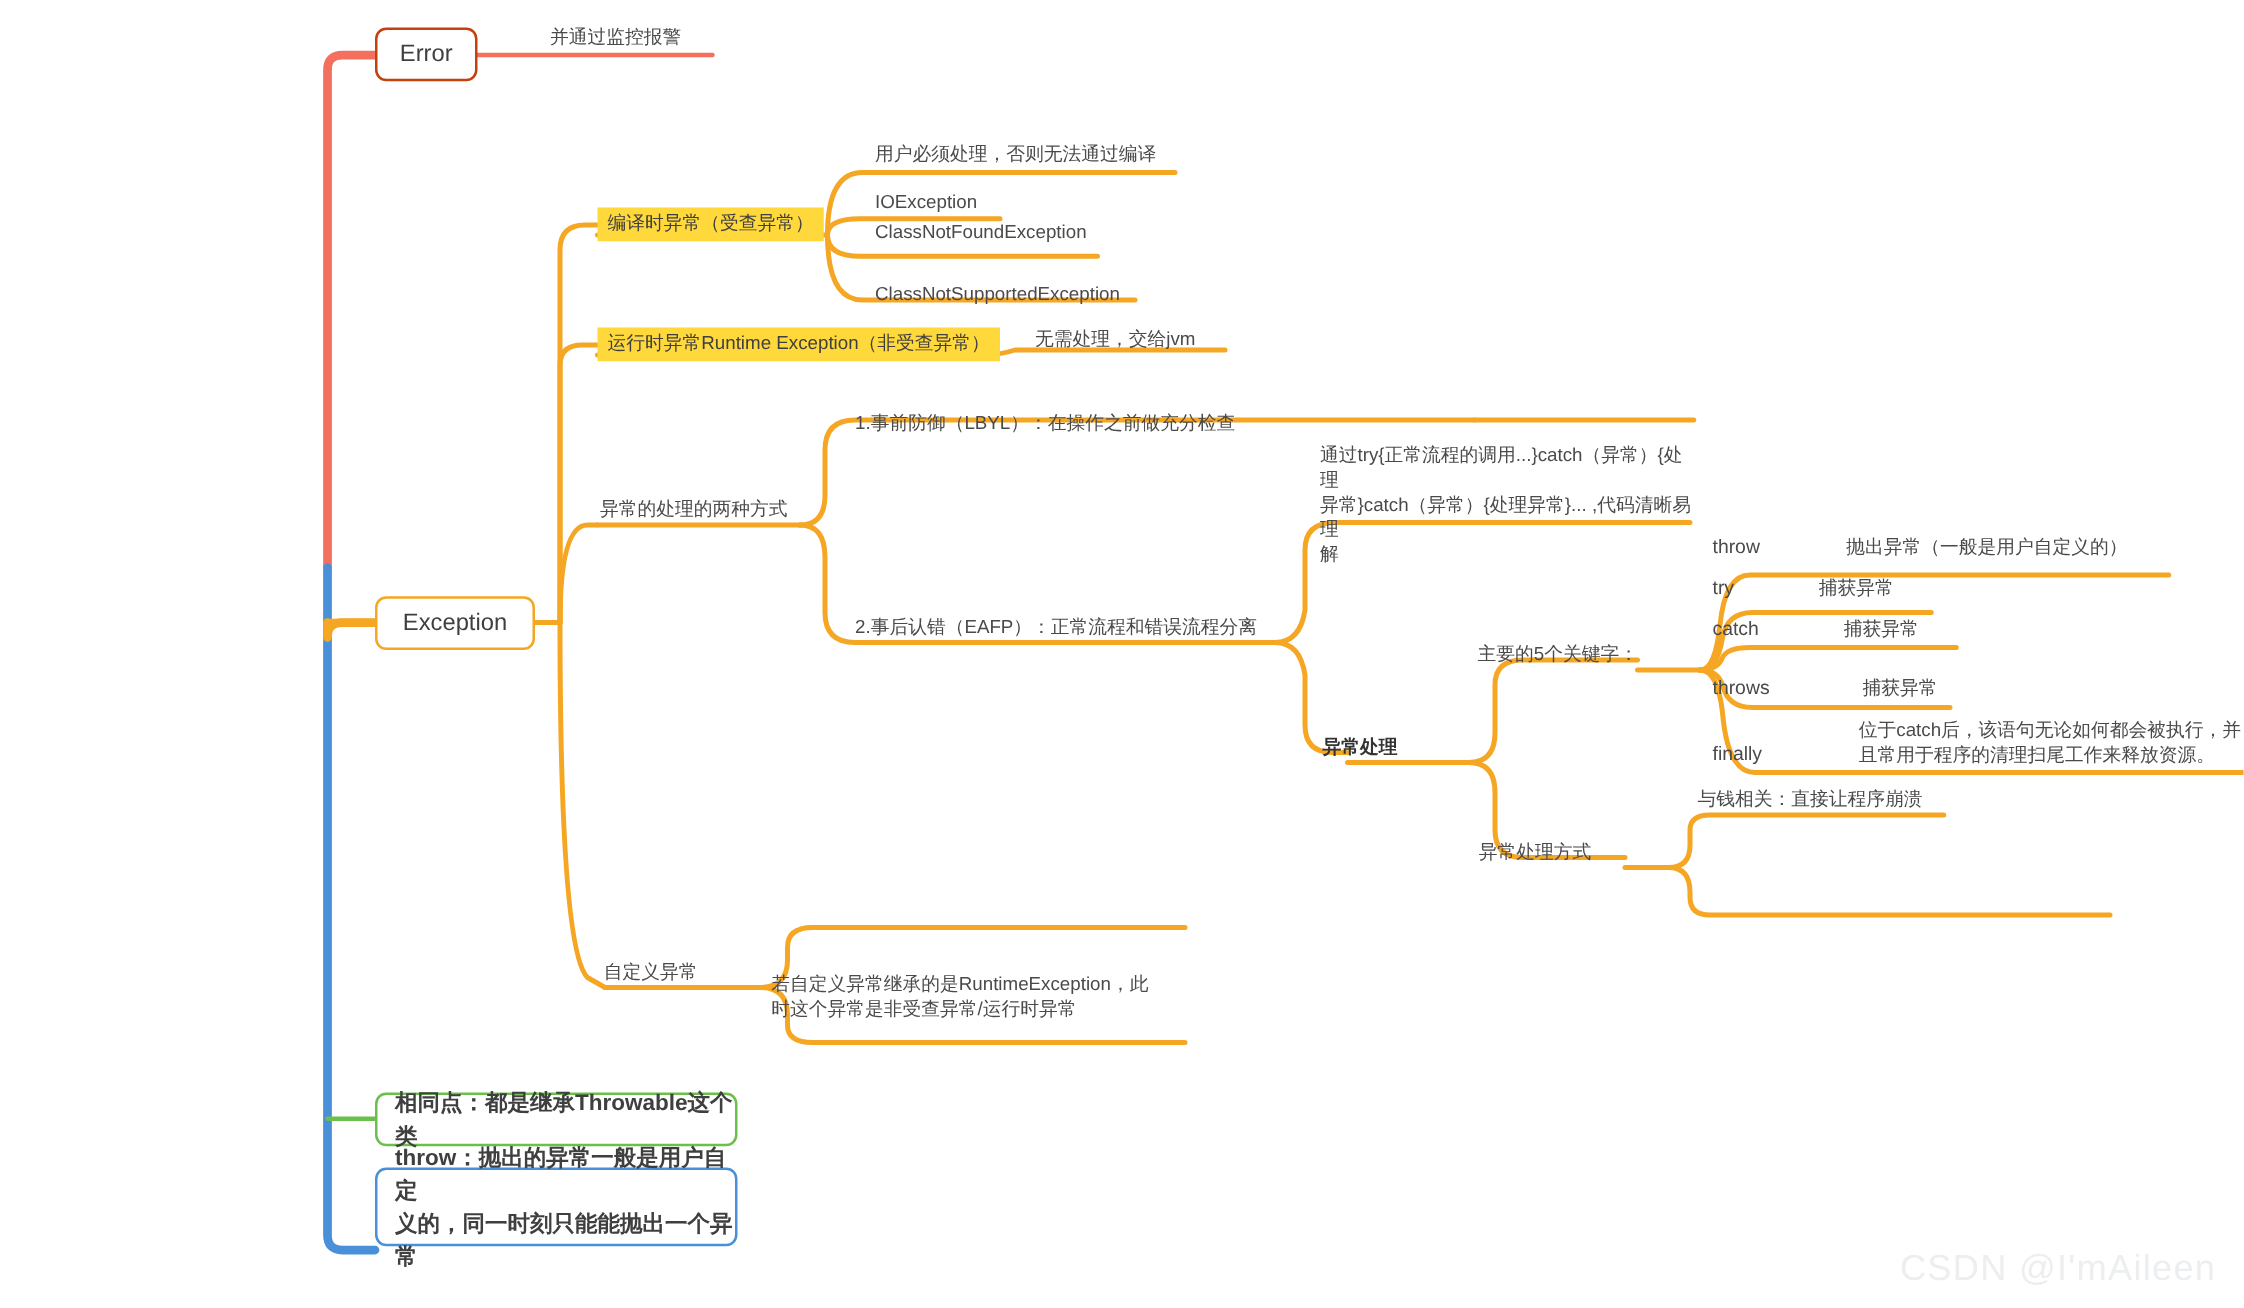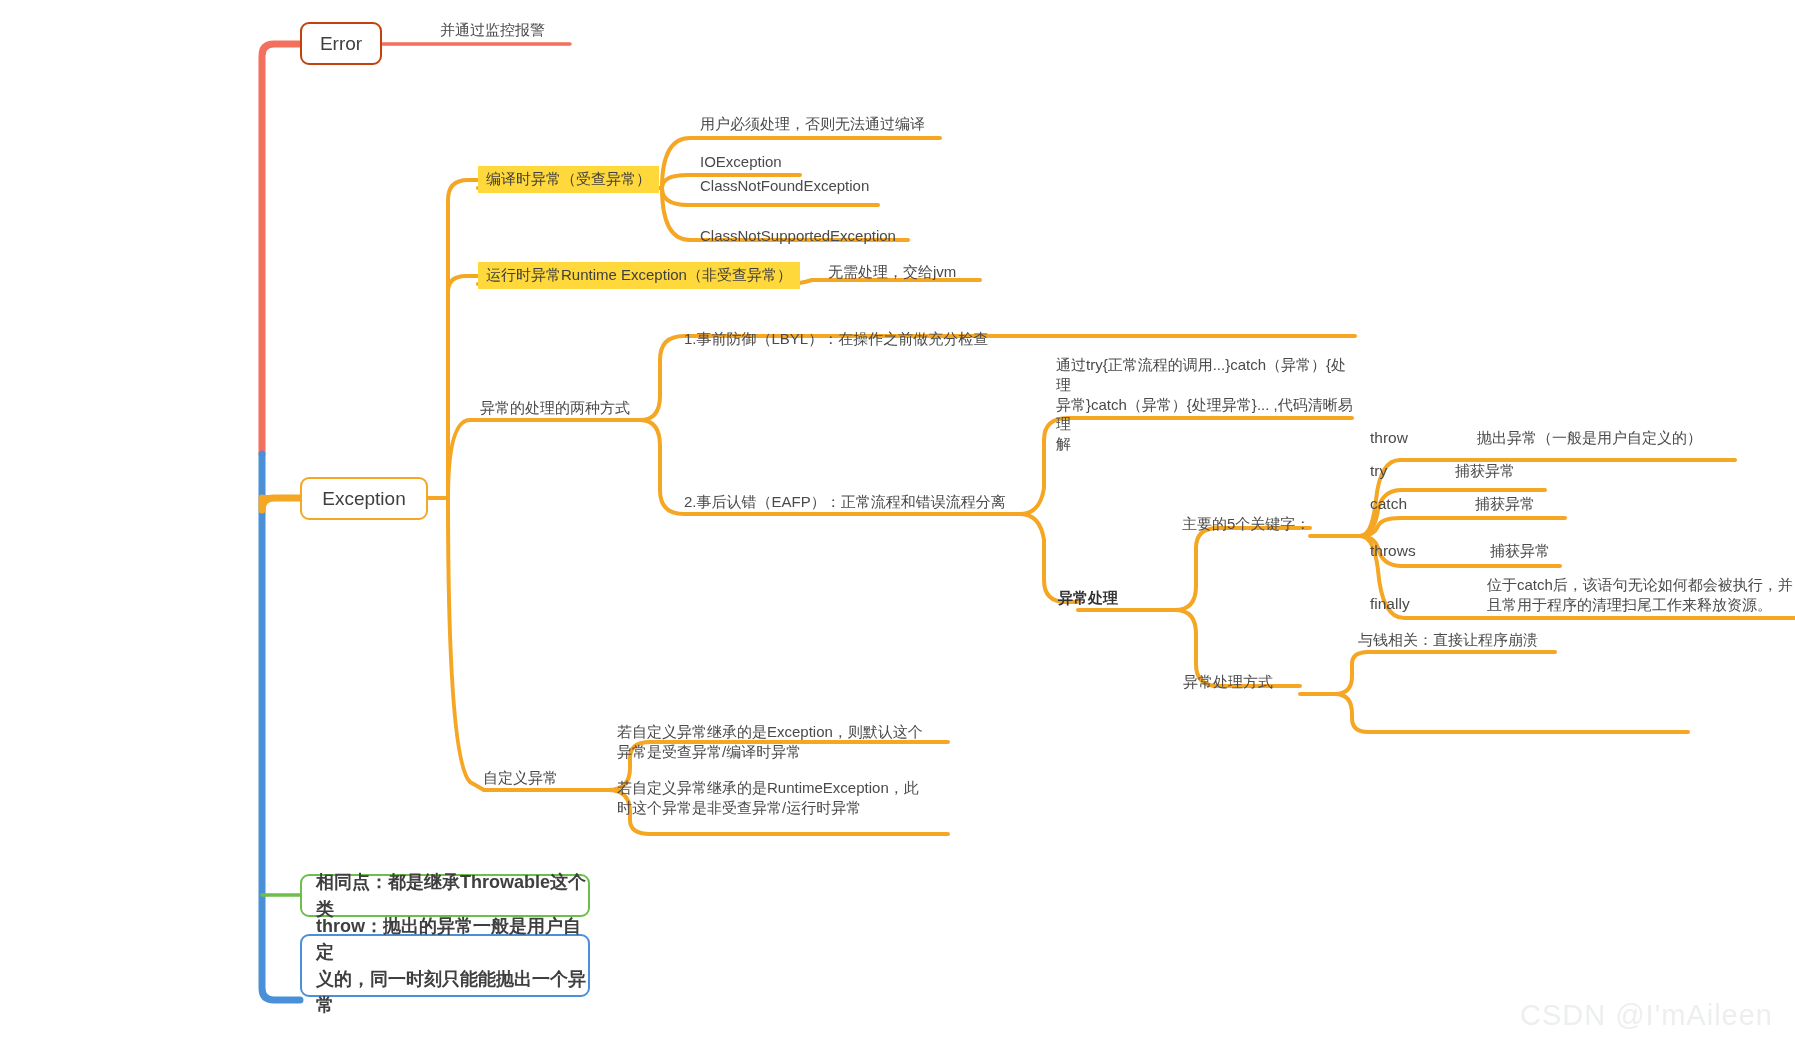--- a/index.html
+++ b/index.html
@@ -210,22 +210,20 @@
   <div class="node topic" style="left:1490px; top:541px;">捕获异常</div>
 
   <div class="node kw" style="left:1370px; top:594px;">finally</div>
   <div class="node topic" style="left:1487px; top:575px; width:320px;">位于catch后，该语句无论如何都会被执行，并
 且常用于程序的清理扫尾工作来释放资源。</div>
 
   <div class="node topic" style="left:1183px; top:672px;">异常处理方式</div>
   <div class="node topic" style="left:1358px; top:630px;">与钱相关：直接让程序崩溃</div>
 
   <div class="node topic" style="left:483px; top:768px;">自定义异常</div>
-  <div class="node topic" style="left:617px; top:722px; width:308px;">若自定义异常继承的是Exception，则默认这个
-异常是受查异常/编译时异常</div>
   <div class="node topic" style="left:617px; top:778px; width:308px;">若自定义异常继承的是RuntimeException，此
 时这个异常是非受查异常/运行时异常</div>
 
   <div class="node box-node green bold-txt" style="left:300px; top:874px; width:290px; height:43px;">
     <span>相同点：都是继承Throwable这个类</span>
   </div>
 
   <div class="node box-node blue bold-txt" style="left:300px; top:934px; width:290px; height:63px;">
     <span>throw：抛出的异常一般是用户自定
 义的，同一时刻只能能抛出一个异常</span>

